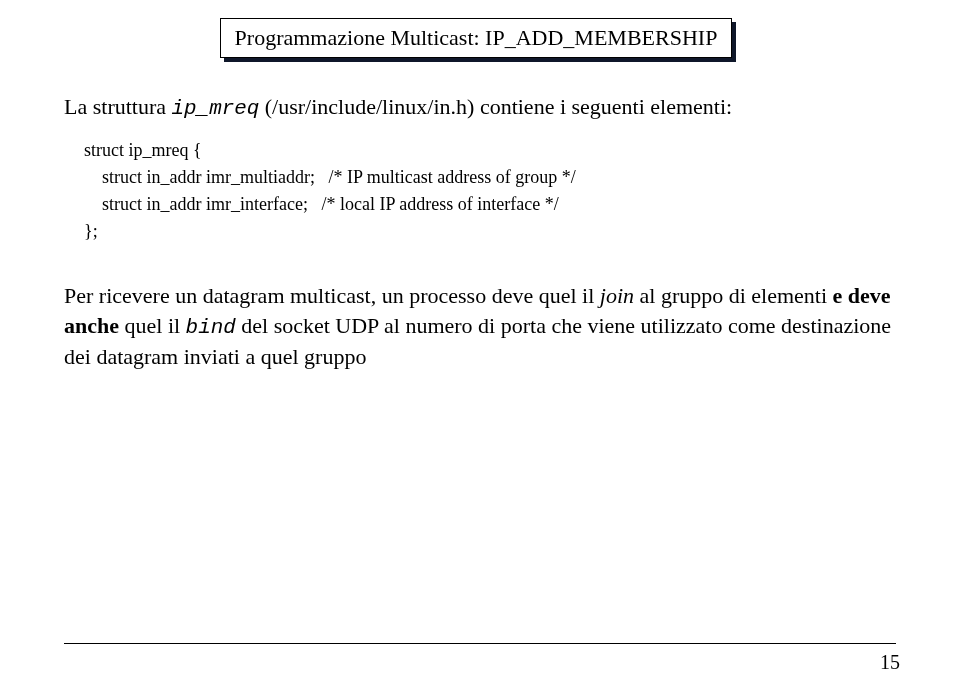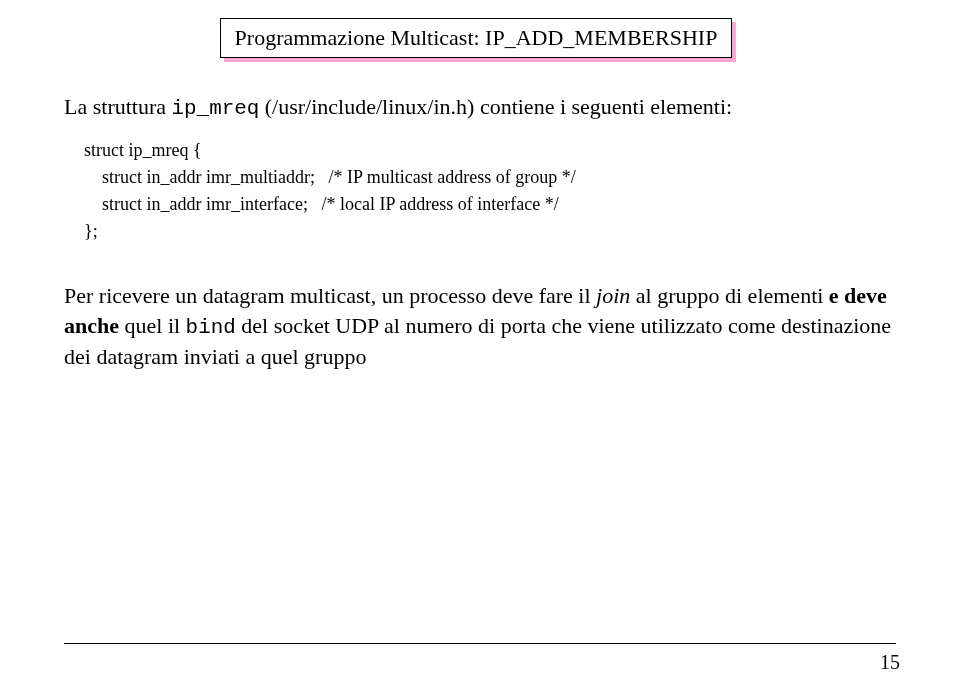--- a/index.html
+++ b/index.html
@@ -29,21 +29,21 @@
   .header-line .author {
     font-weight: bold;
     font-style: normal;
   }
   .title-box-wrap {
     display: flex;
     justify-content: center;
     margin-bottom: 30px;
   }
   .title-shadow {
-    background: #f9a8d4;
+    background: #0f172a;
     position: relative;
   }
   .title-box {
     border: 1.5px solid #000;
     background: #fff;
     padding: 6px 14px;
     font-size: 22px;
     position: relative;
     top: -4px;
     left: -4px;
@@ -61,21 +61,21 @@
     margin: 10px 0 36px 20px;
     white-space: pre;
   }
   .para2 {
     font-size: 22px;
     line-height: 1.35;
     margin: 0;
   }
   .italic { font-style: italic; }
   .bold { font-weight: bold; }
-  .mono { font-family: "Courier New", monospace; font-size: 0.95em; }
+  .mono { font-family: "Courier New", monospace; font-size: 0.95em; font-style: italic; }
   .footer-rule {
     position: absolute;
     left: 64px;
     right: 64px;
     bottom: 48px;
     border-top: 1px solid #000;
   }
   .page-num {
     position: absolute;
     right: 60px;
@@ -98,19 +98,19 @@
   <p class="para1">
     <span>La struttura </span><span class="mono">ip_mreq</span><span> (/usr/include/linux/in.h) contiene i seguenti elementi:</span>
   </p>
 
   <div class="code-block">struct ip_mreq {
     struct in_addr imr_multiaddr;   /* IP multicast address of group */
     struct in_addr imr_interface;   /* local IP address of interface */
 };</div>
 
   <p class="para2">
-    <span>Per ricevere un datagram multicast, un processo deve fare il </span><span class="italic">join</span><span> al gruppo di elementi </span><span class="bold">e deve anche</span><span> quel il </span><span class="mono">bind</span><span> del socket UDP al numero di porta che viene utilizzato come destinazione dei datagram inviati a quel gruppo</span>
+    <span>Per ricevere un datagram multicast, un processo deve quel il </span><span class="italic">join</span><span> al gruppo di elementi </span><span class="bold">e deve anche</span><span> quel il </span><span class="mono">bind</span><span> del socket UDP al numero di porta che viene utilizzato come destinazione dei datagram inviati a quel gruppo</span>
   </p>
 
   <div class="footer-rule"></div>
   <div class="page-num">15</div>
 
 </div>
 
 </body></html>

